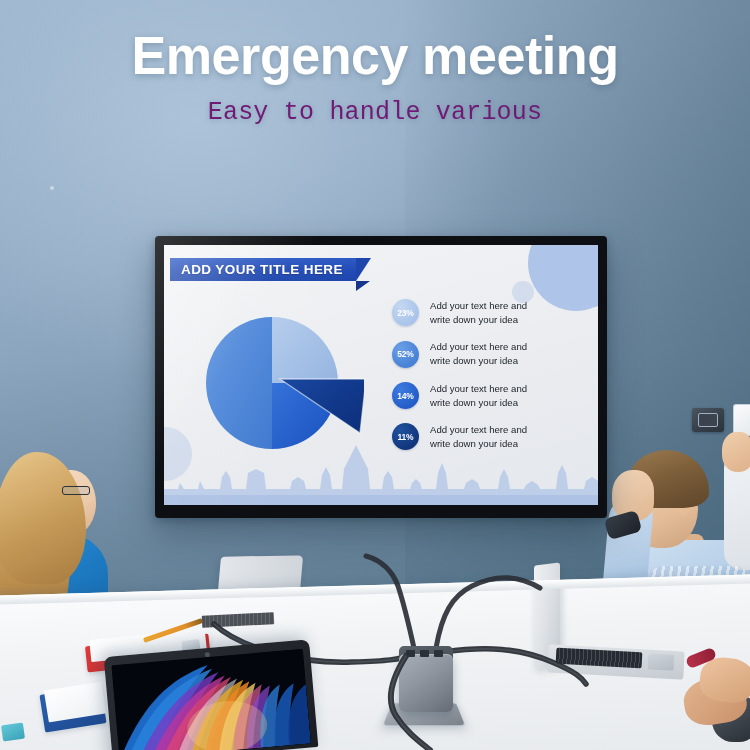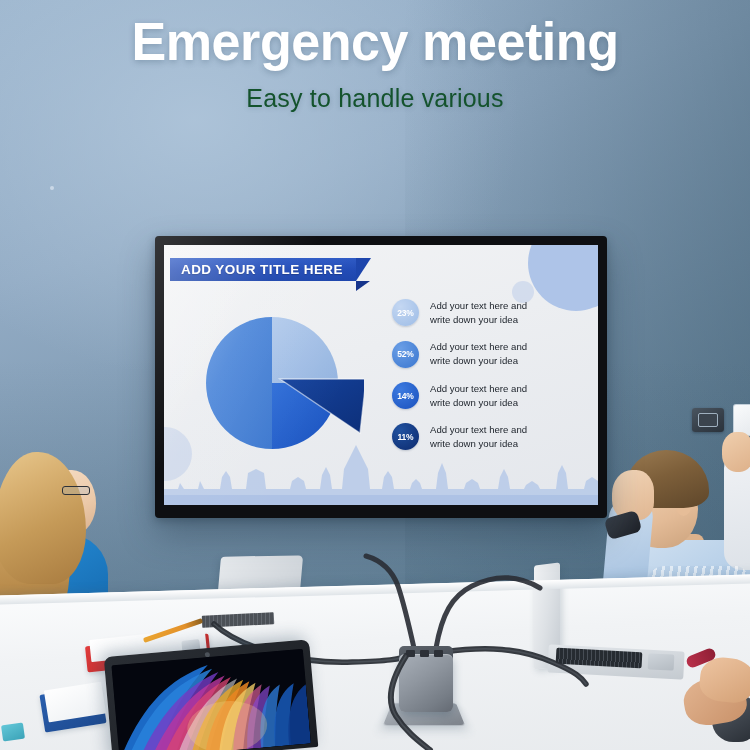--- a/index.html
+++ b/index.html
@@ -23,32 +23,33 @@
     background:linear-gradient(100deg, rgba(70,100,120,0) 0%, rgba(62,92,112,.42) 70%, rgba(56,86,106,.55) 100%);
   }
   .wall-shade-b {
     position:absolute; left:0; bottom:18%; width:100%; height:34%;
     background:linear-gradient(180deg, rgba(60,90,112,0) 0%, rgba(58,88,110,.30) 100%);
   }
   .wall-speck { position:absolute; width:4px; height:4px; border-radius:50%;
     background:rgba(236,243,250,.55); }
 
   
-  .headings { position:absolute; left:0; top:0; width:100%; text-align:center; z-index:30; }
+  .headings { position:absolute; left:0; top:14px; width:100%; text-align:center; z-index:30; }
   .h-title {
     font-size:54px; font-weight:bold; color:#ffffff; letter-spacing:-0.5px;
     font-family:"Liberation Sans", sans-serif;
     padding-top:13px; line-height:1.05;
     text-shadow:0 2px 7px rgba(48,74,96,.30);
     transform:scaleX(.965);
   }
   .h-sub {
-    font-size:25px; color:#14532d; font-weight:400; line-height:1.42;
+    font-size:25px; color:#701a75; font-weight:400; line-height:1.42;
     padding-top:11px; letter-spacing:.2px;
     text-shadow:0 1px 5px rgba(48,74,96,.26);
+    font-family:Liberation Mono, monospace;
   }
 
   
   .tv {
     position:absolute; left:155px; top:236px; width:452px; height:282px;
     background:#0e0f12; border-radius:4px; z-index:20;
     box-shadow: 0 16px 34px rgba(34,54,72,.40), 0 3px 9px rgba(30,48,64,.35);
     padding:9px 9px 13px 9px;
   }
   .tv::after{

